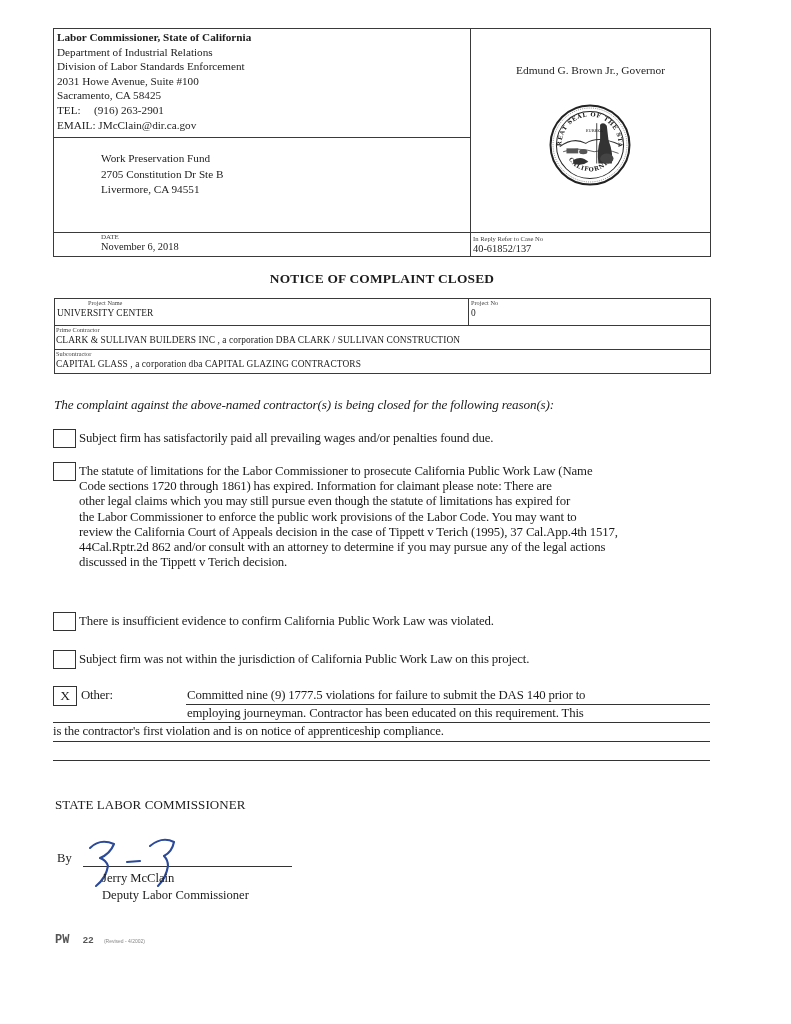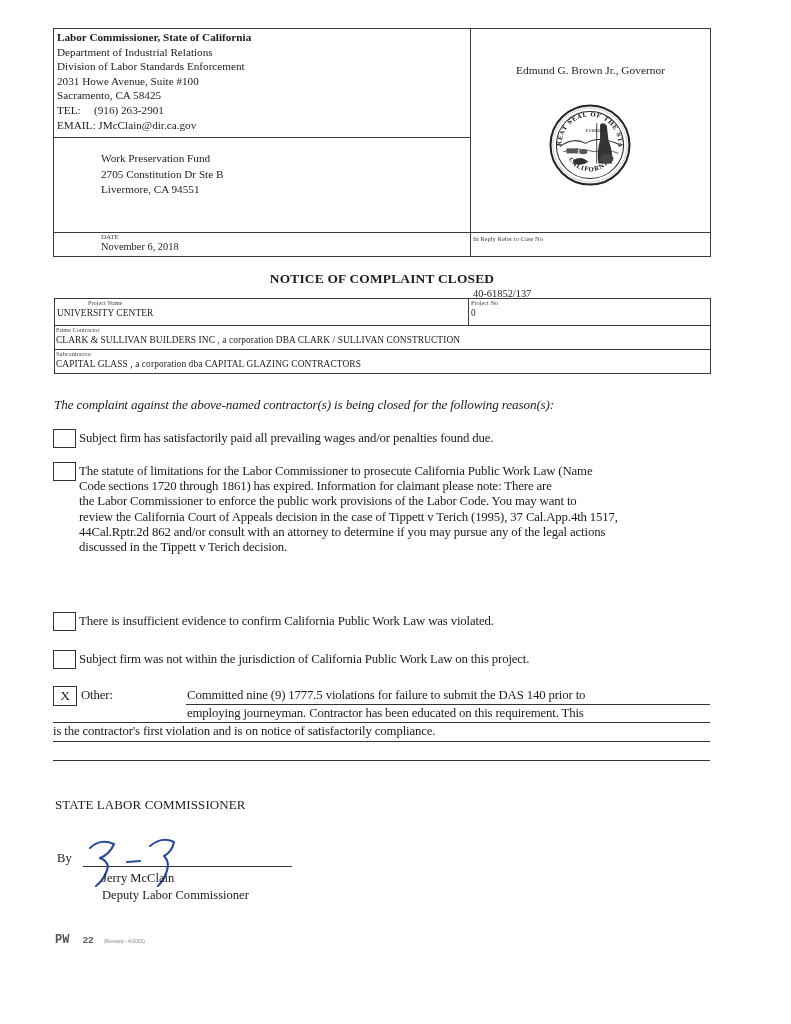--- a/index.html
+++ b/index.html
@@ -79,21 +79,21 @@
 
     <path d="M62 26 Q 66 22 70 27 L 72 44 Q 78 60 76 72 L 60 72 Q 58 56 62 44 Z" fill="#333"></path>
     <line x1="58" y1="24" x2="58" y2="72" stroke="#222" stroke-width="1"></line>
     <ellipse cx="70" cy="66" rx="8" ry="6" fill="#444"></ellipse>
     <text x="45" y="34" font-family="DejaVu Serif, serif" font-size="4.5" fill="#222">EUREKA</text>
   </svg>
 </div>
 
 <div class="abs" style="left:473px; top:235px;">
   <div class="tiny" style="font-size:6.6px;">In Reply Refer to Case No</div>
-  <div class="hdr-line" style="font-size:10.4px; line-height:12px;margin-top:45px;">40-61852/137</div>
+  <div class="hdr-line" style="font-size:10.4px; line-height:12px;">40-61852/137</div>
 </div>
 
 <div class="abs" style="left:53px; width:658px; top:271px; text-align:center; font-size:13.4px; font-weight:bold; letter-spacing:0.2px;">NOTICE OF COMPLAINT CLOSED</div>
 
 <div class="abs b" style="left:54px; top:298px; width:657px; height:76px;"></div>
 <div class="abs" style="left:54px; top:325px; width:657px; border-top:1.2px solid #3a3a3a;"></div>
 <div class="abs" style="left:54px; top:349px; width:657px; border-top:1.2px solid #3a3a3a;"></div>
 <div class="abs" style="left:468px; top:298px; height:27px; border-left:1.2px solid #3a3a3a;"></div>
 
 <div class="abs" style="left:57px; top:299px;text-align:center;">
@@ -115,20 +115,21 @@
 
 <div class="abs para" style="left:54px; top:397px; white-space:nowrap; font-size:13.2px;font-style:italic;">The complaint against the above-named contractor(s) is being closed for the following reason(s):</div>
 
 <div class="abs cb" style="left:53px; top:429px;"></div>
 <div class="abs para" style="left:79px; top:431px; white-space:nowrap;">Subject firm has satisfactorily paid all prevailing wages and/or penalties found due.</div>
 
 <div class="abs cb" style="left:53px; top:462px;"></div>
 <div class="abs para" style="left:79px; top:464px; white-space:nowrap;">
   <div>The statute of limitations for the Labor Commissioner to prosecute California Public Work Law (Name</div>
   <div>Code sections 1720 through 1861) has expired.  Information for claimant please note:  There are</div>
+  <div>other legal claims which you may still pursue even though the statute of limitations has expired for</div>
   <div>the Labor Commissioner to enforce the public work provisions of the Labor Code.  You may want to</div>
   <div>review the California Court of Appeals decision in the case of Tippett v Terich (1995), 37 Cal.App.4th 1517,</div>
   <div>44Cal.Rptr.2d 862 and/or consult with an attorney to determine if you may pursue any of the legal actions</div>
   <div>discussed in the Tippett v Terich decision.</div>
 </div>
 
 <div class="abs cb" style="left:53px; top:612px;"></div>
 <div class="abs para" style="left:79px; top:614px; white-space:nowrap;">There is insufficient evidence to confirm California Public Work Law was violated.</div>
 
 <div class="abs cb" style="left:53px; top:650px;"></div>
@@ -138,21 +139,21 @@
   <span>X</span>
 </div>
 <div class="abs para" style="left:81px; top:688px;">Other:</div>
 
 <div class="abs para" style="left:187px; top:688px; white-space:nowrap;">Committed nine (9) 1777.5 violations for failure to submit the DAS 140 prior to</div>
 <div class="abs rule" style="left:186px; top:704px; width:524px;"></div>
 
 <div class="abs para" style="left:187px; top:706px; white-space:nowrap;">employing journeyman.  Contractor has been educated on this requirement.  This</div>
 <div class="abs rule" style="left:53px; top:722px; width:657px;"></div>
 
-<div class="abs para" style="left:53px; top:724px; white-space:nowrap;">is the contractor's first violation and is on notice of satisfactorily compliance.</div>
+<div class="abs para" style="left:53px; top:724px; white-space:nowrap;">is the contractor's first violation and is on notice of apprenticeship compliance.</div>
 <div class="abs rule" style="left:53px; top:741px; width:657px;"></div>
 <div class="abs rule" style="left:53px; top:760px; width:657px;"></div>
 
 <div class="abs" style="left:55px; top:797px; font-size:13px; letter-spacing:0.1px;">STATE LABOR COMMISSIONER</div>
 
 <div class="abs" style="left:57px; top:851px; font-size:12.6px;">By</div>
 
 <div class="abs rule" style="left:83px; top:866px; width:209px;"></div>
 
 <div class="abs" style="left:82px; top:836px;">

